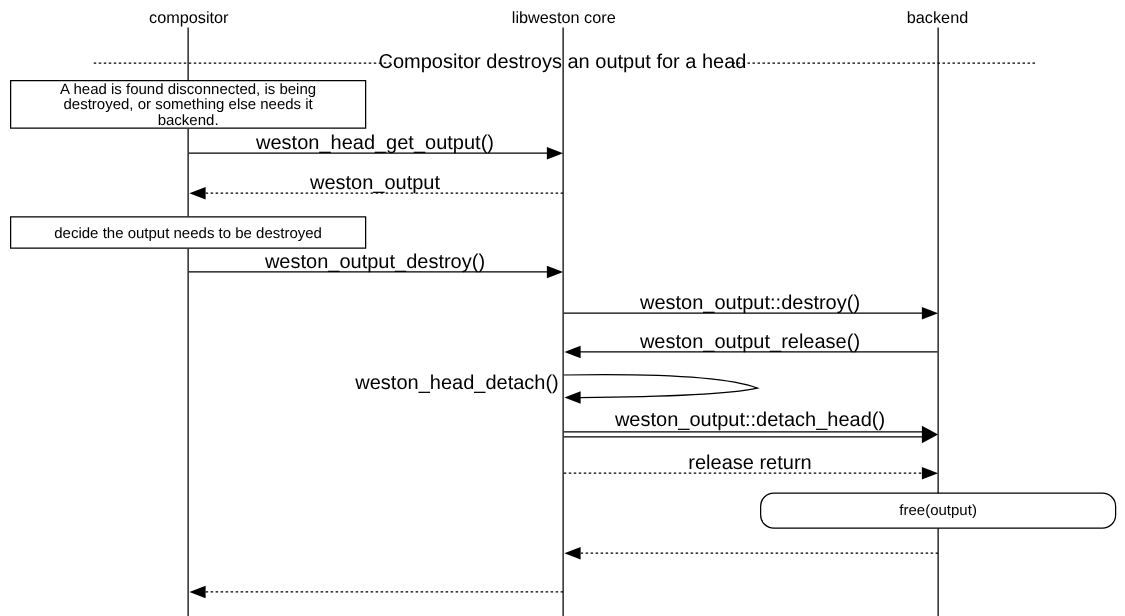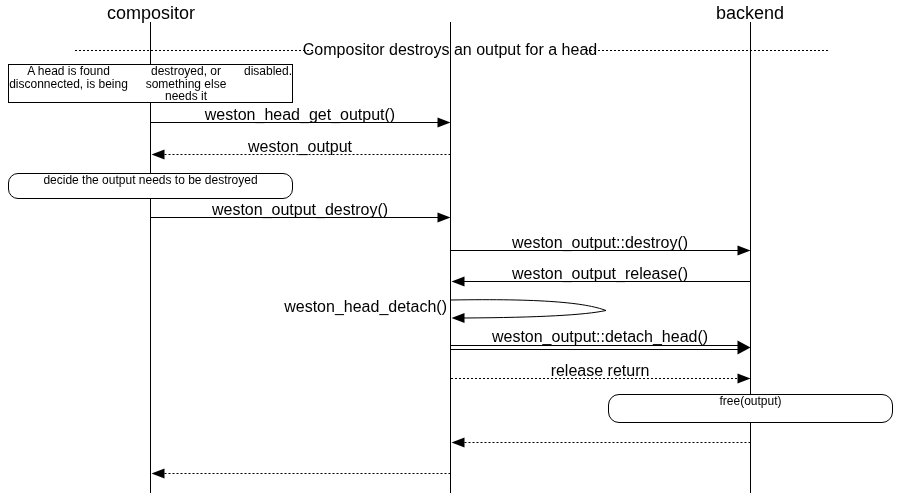--- a/index.html
+++ b/index.html
@@ -18,37 +18,37 @@
     font-size: 16px;
     line-height: 14px;
     white-space: nowrap;
     text-align: center;
     color: #000000;
   }
   .participant {
     position: absolute;
     top: 6px;
     width: 200px;
-    font-size: 18px;
+    font-size: 13px;
     line-height: 15px;
     text-align: center;
     white-space: nowrap;
     color: #000000;
   }
   .notebox {
     position: absolute;
     background: #ffffff;
     border: 1px solid #000000;
     box-sizing: border-box;
     font-size: 12px;
     text-align: center;
     color: #000000;
   }
   .notebox .nline { line-height: 12.5px; }
-  .vcenter { display: flex; flex-direction: row; justify-content: center; }
+  .vcenter { display: flex; flex-direction: column; justify-content: center; }
   .right { text-align: right; }
 </style>
 </head>
 <body>
 
 <div id="stage">
 
   <svg id="wires" width="900" height="493" viewBox="0 0 900 493" fill="none" stroke="#000000" stroke-width="1">
 
     <line x1="150.5" y1="22" x2="150.5" y2="493"></line>
@@ -84,31 +84,32 @@
     <polygon points="750.5,378.5 737.5,373.5 737.5,383.5" fill="#000000" stroke="none"></polygon>
 
     <line x1="750.5" y1="442.5" x2="464" y2="442.5" stroke-dasharray="2,2"></line>
     <polygon points="451.5,442.5 464.5,437.5 464.5,447.5" fill="#000000" stroke="none"></polygon>
 
     <line x1="450.5" y1="473.5" x2="164" y2="473.5" stroke-dasharray="2,2"></line>
     <polygon points="151.5,473.5 164.5,468.5 164.5,478.5" fill="#000000" stroke="none"></polygon>
   </svg>
 
   <div class="participant" style="left:51px;">compositor</div>
+  <div class="participant" style="left:351px;">libweston core</div>
   <div class="participant" style="left:650px;">backend</div>
 
   <div class="label" style="left:300px; top:43px; width:300px;">Compositor destroys an output for a head</div>
 
   <div class="notebox vcenter" style="left:8px; top:64px; width:285px; height:39px;">
     <div class="nline">A head is found disconnected, is being</div>
     <div class="nline">destroyed, or something else needs it</div>
-    <div class="nline">disabled.</div>
+    <div class="nline">backend.</div>
   </div>
 
-  <div class="notebox vcenter" style="left:8px; top:173px; width:285px; height:26px;border-radius:10px;">
+  <div class="notebox vcenter" style="left:8px; top:173px; width:285px; height:26px;">
     <div class="nline">decide the output needs to be destroyed</div>
   </div>
 
   <div class="notebox vcenter" style="left:608px; top:394px; width:285px; height:29px;border-radius:11px;">
     <div class="nline">free(output)</div>
   </div>
 
   <div class="label" style="left:150px; top:108px; width:300px;">weston_head_get_output()</div>
   <div class="label" style="left:150px; top:140px; width:300px;">weston_output</div>
   <div class="label" style="left:150px; top:203px; width:300px;">weston_output_destroy()</div>

